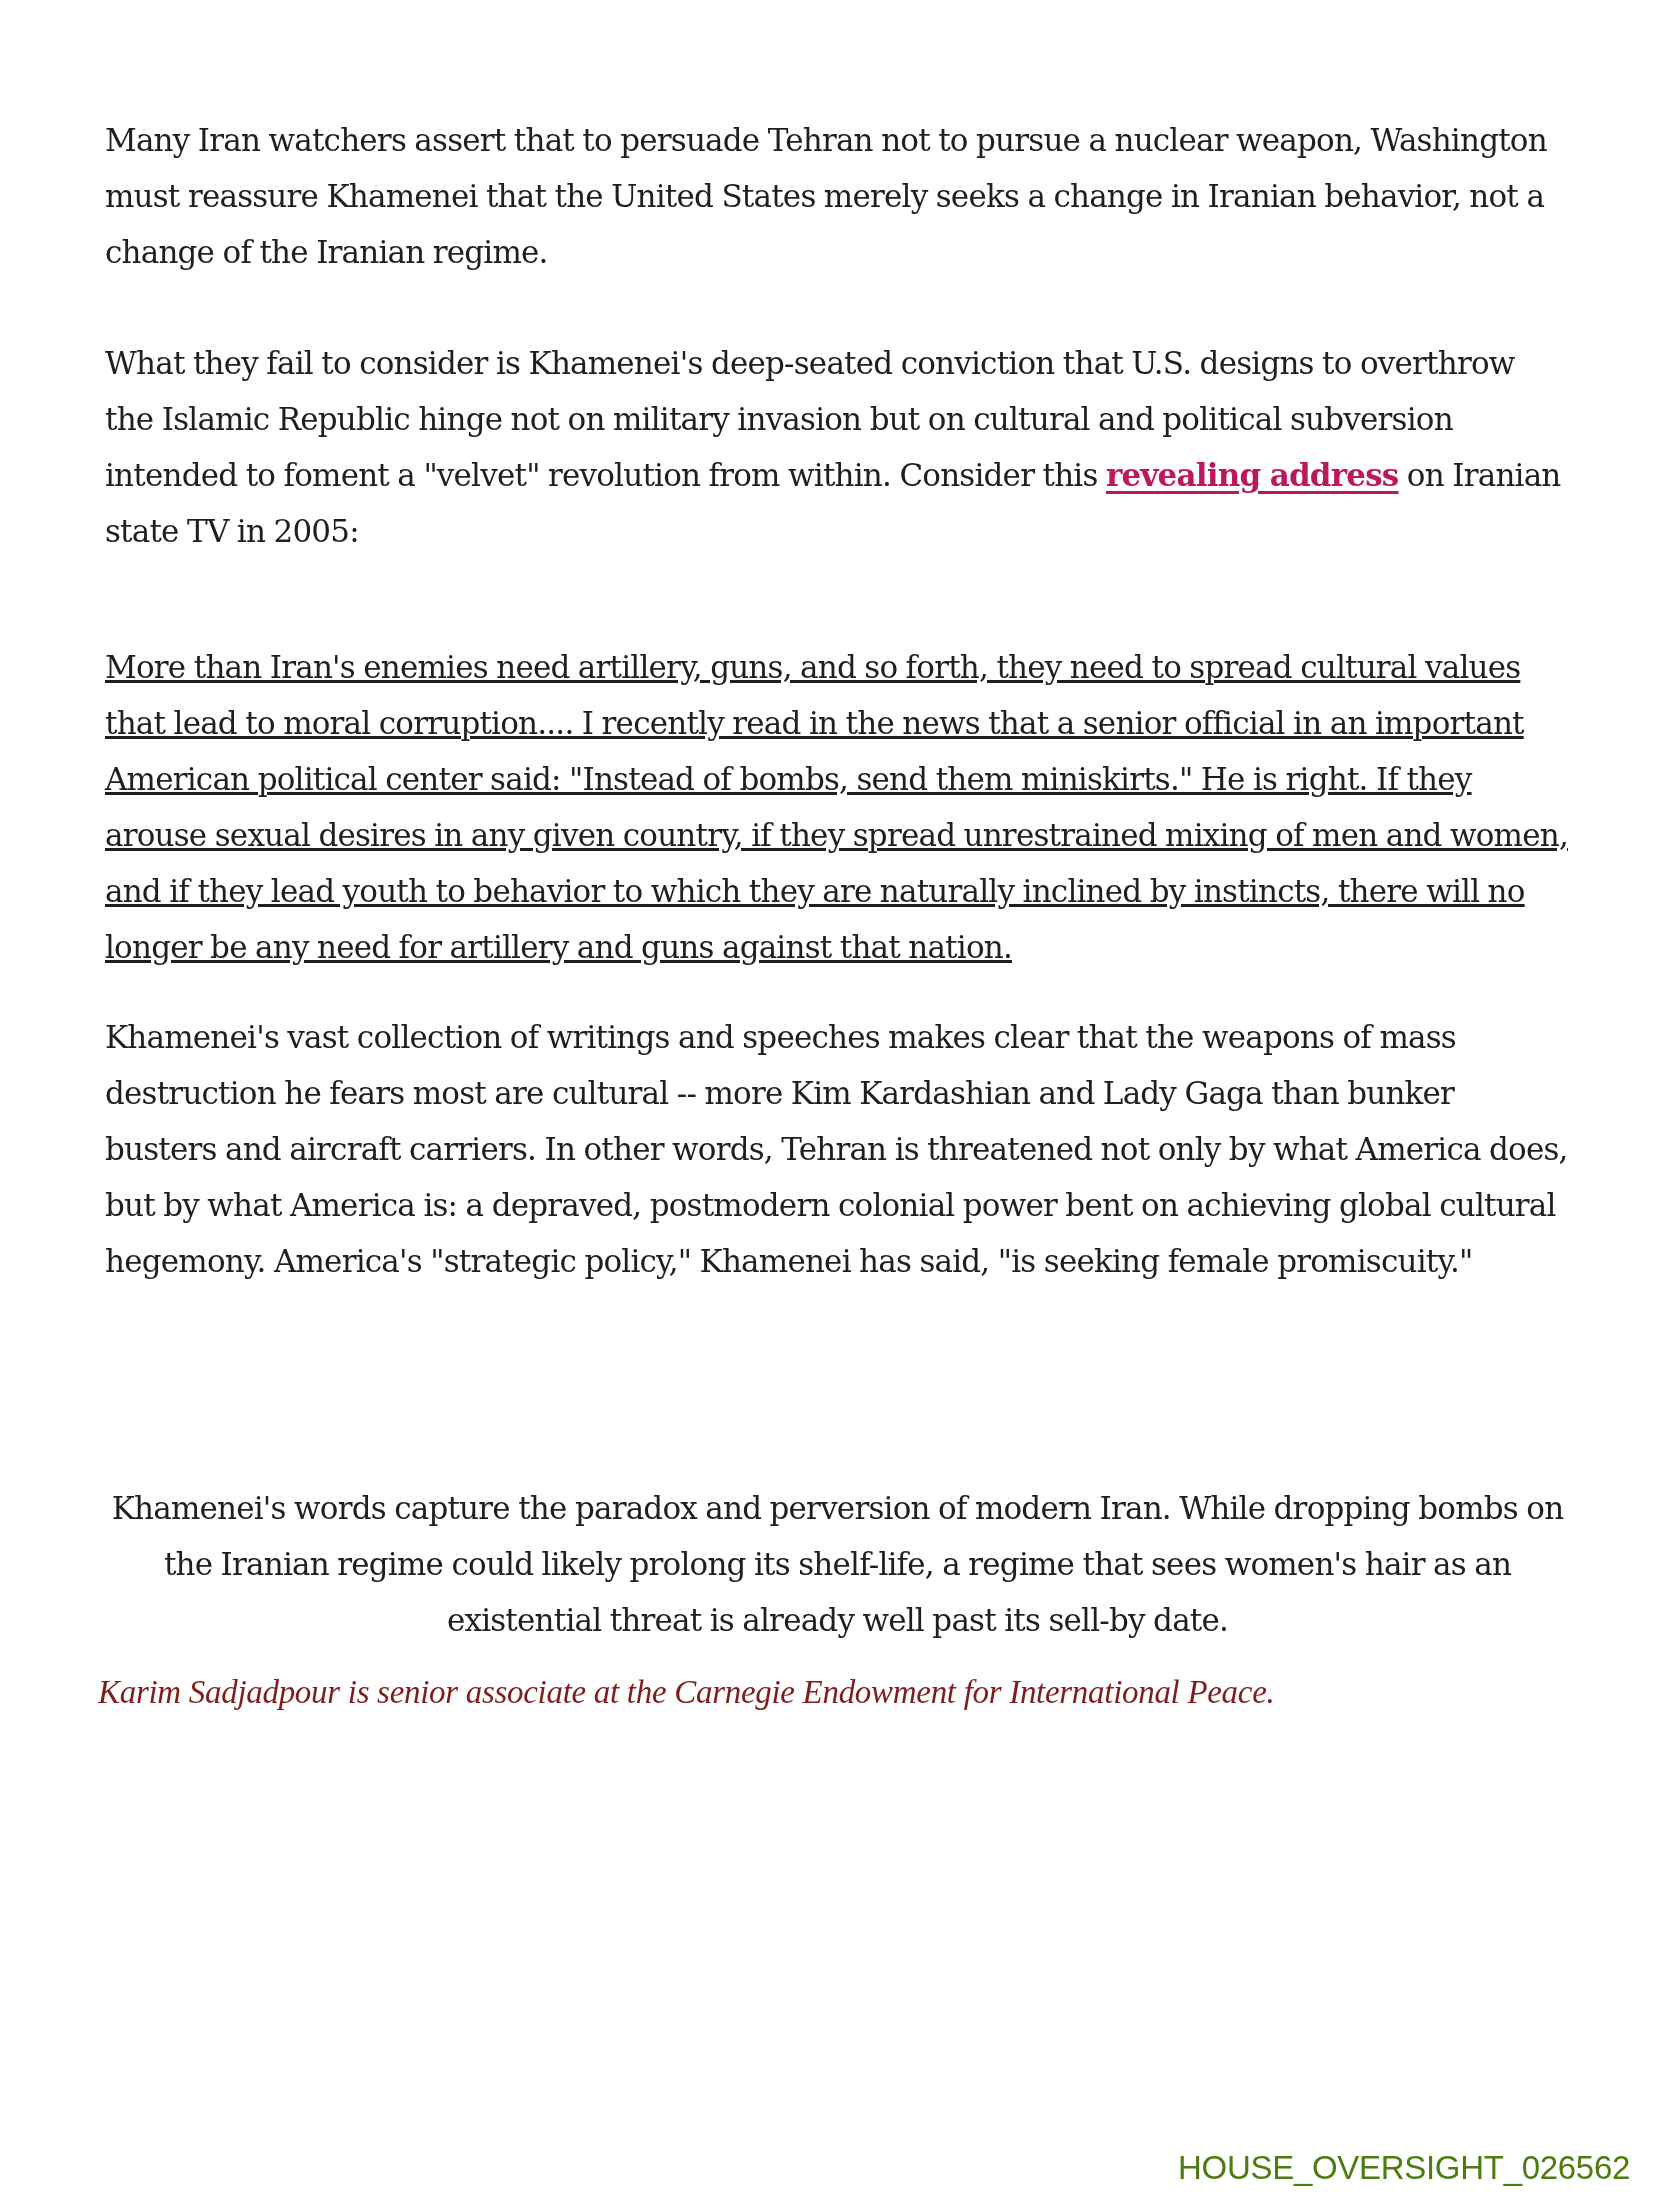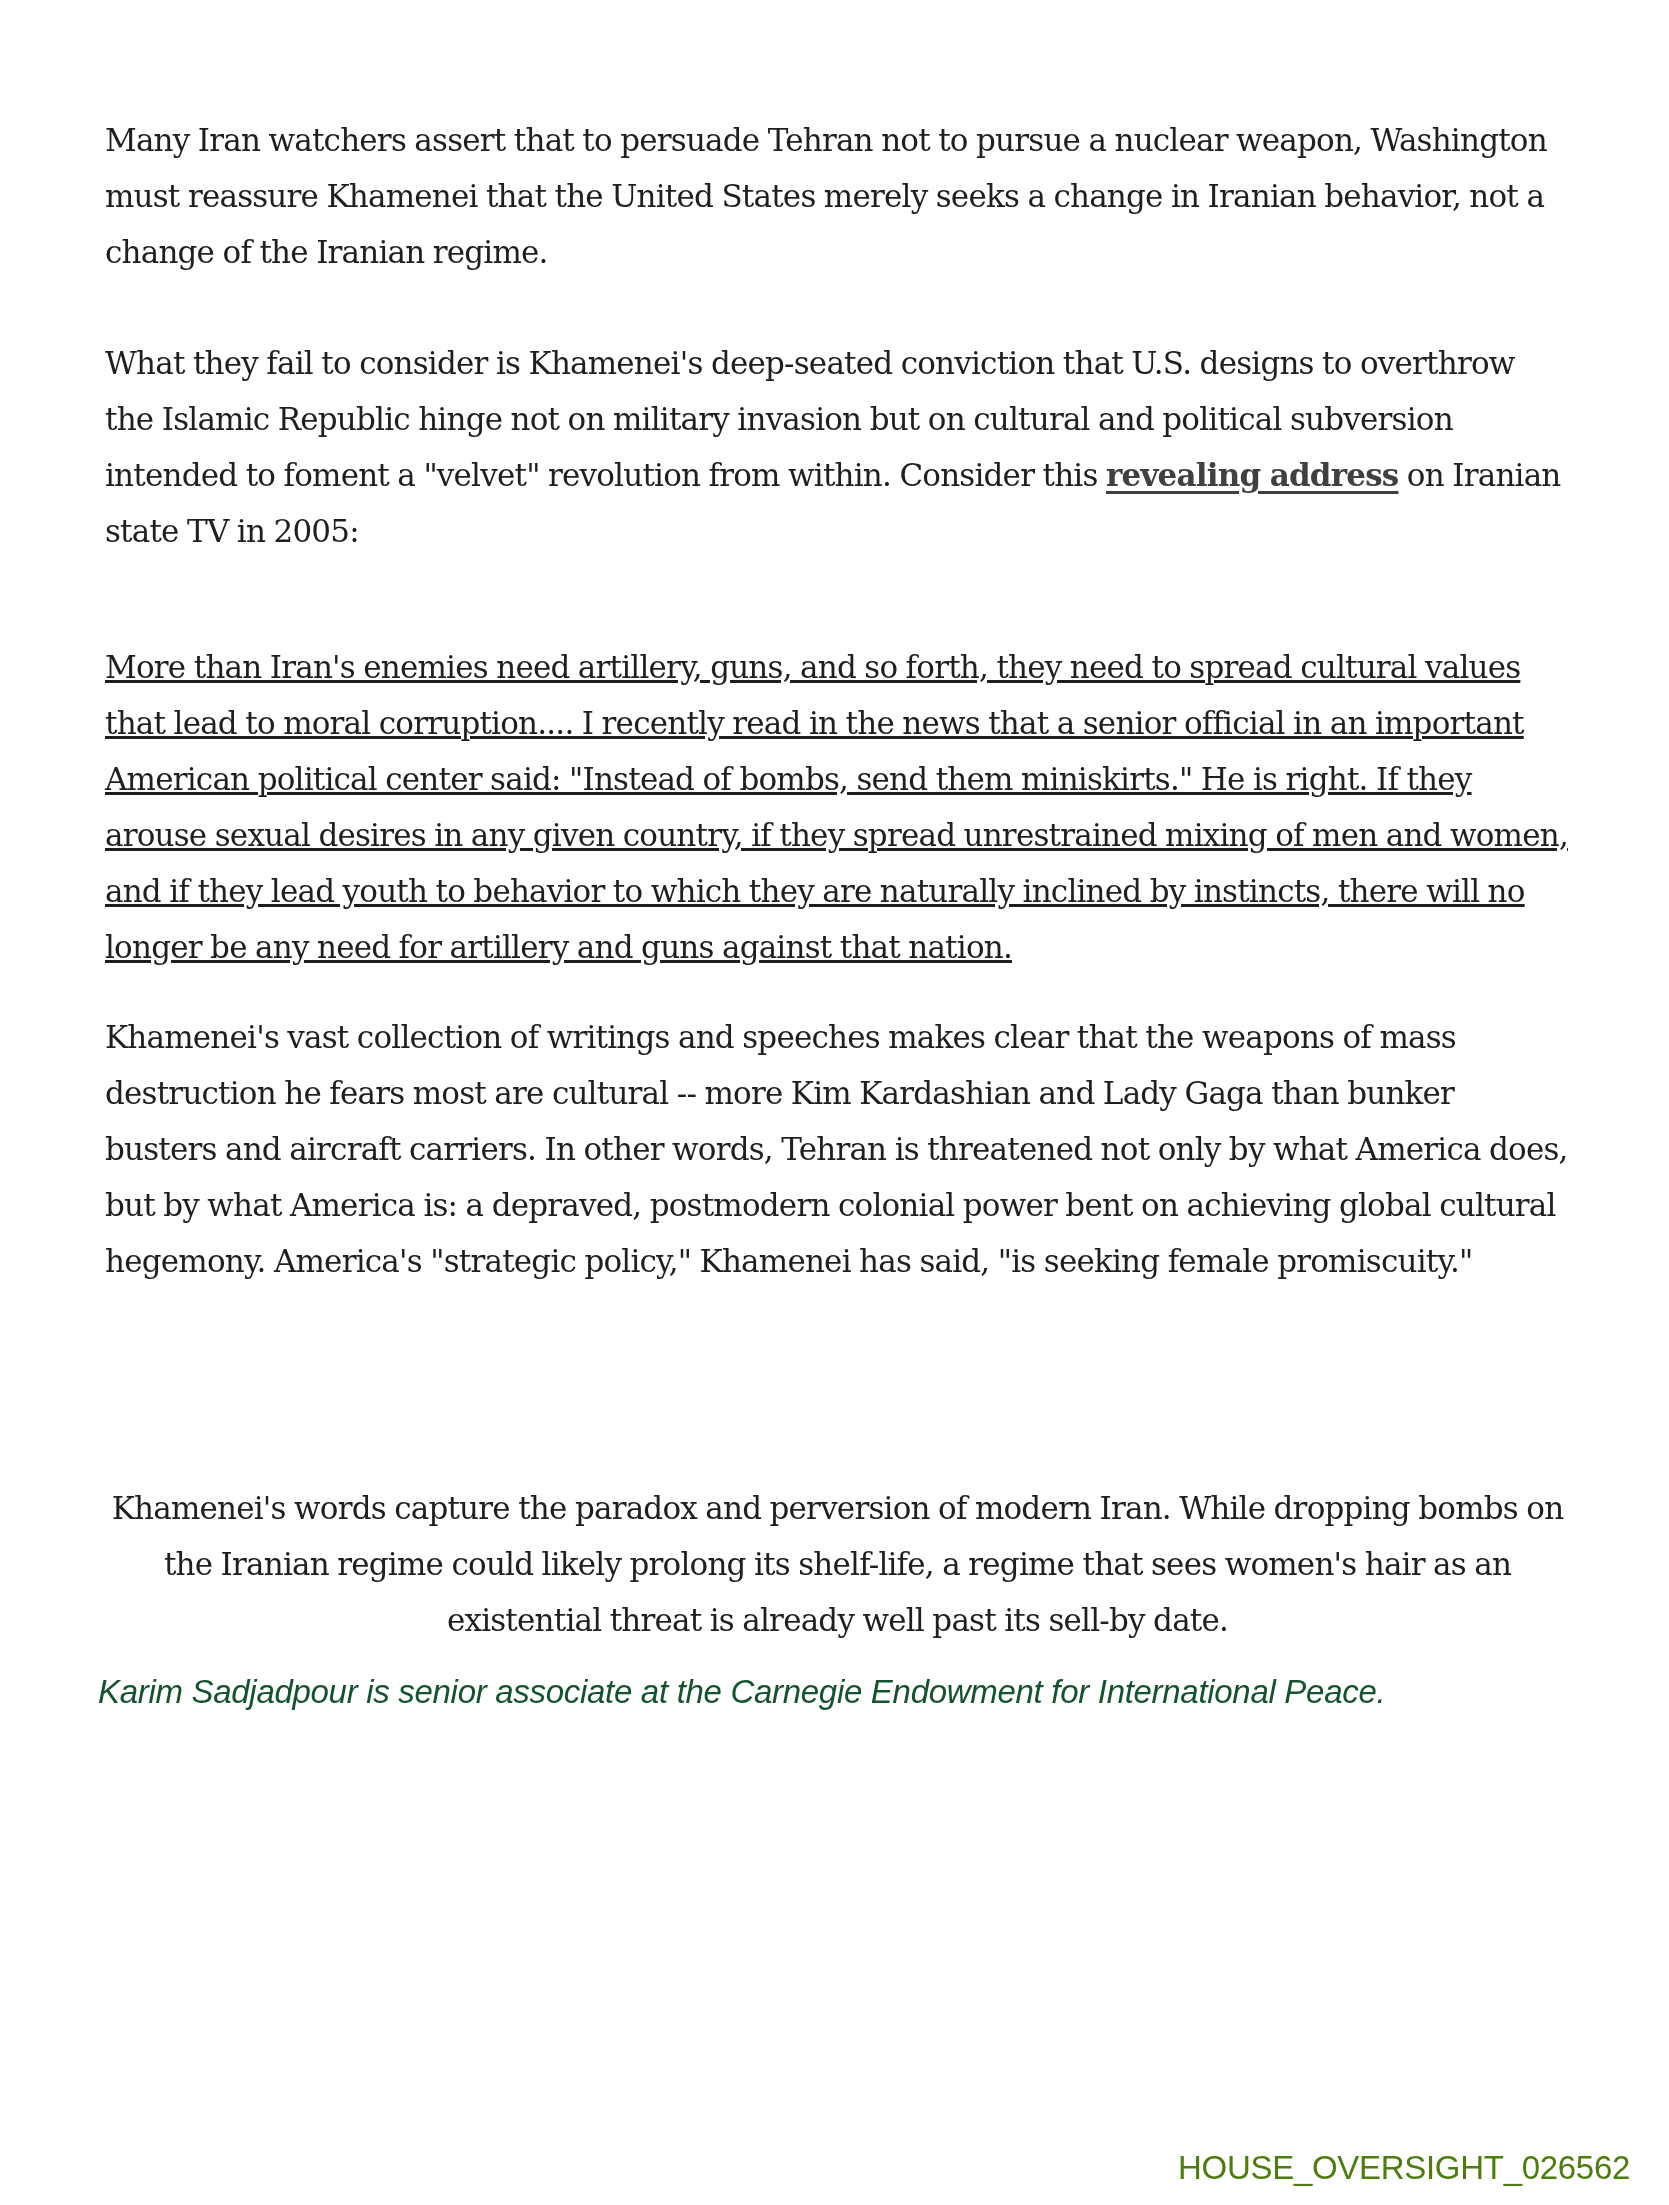--- a/index.html
+++ b/index.html
@@ -27,36 +27,36 @@
     margin: 7px;
     letter-spacing: -0.8px;
     word-spacing: -0.7px;
   }
   .p1 { position: absolute; top: 0; }
   .p2 { position: absolute; top: 223px; }
   .quote { position: absolute; top: 527px; text-decoration: underline; }
   .p3 { position: absolute; top: 897px; }
   .p4 { position: absolute; top: 1368px; text-align: center; }
   .link {
-    color: #404040;
+    color: #be185d;
     font-weight: bold;
     text-decoration: underline;
     text-decoration-thickness: 3.3px;
     text-underline-offset: 5.2px;
     cursor: pointer;
   }
   .byline {
     position: absolute;
     top: 1564px;
-    font-family: Liberation Sans, sans-serif;
+    font-family: Liberation Serif, serif;
     font-style: italic;
     font-size: 33px;
     line-height: 46px;
     margin: 0;
-    color: #14532d;
+    color: #7f1d1d;
     letter-spacing: -0.3px;
   }
   .bates {
     position: absolute;
     right: 39px;
     top: 2148px;
     font-family: "Liberation Sans", sans-serif;
     font-size: 33px;
     line-height: 39px;
     color: #4d7c0f;

